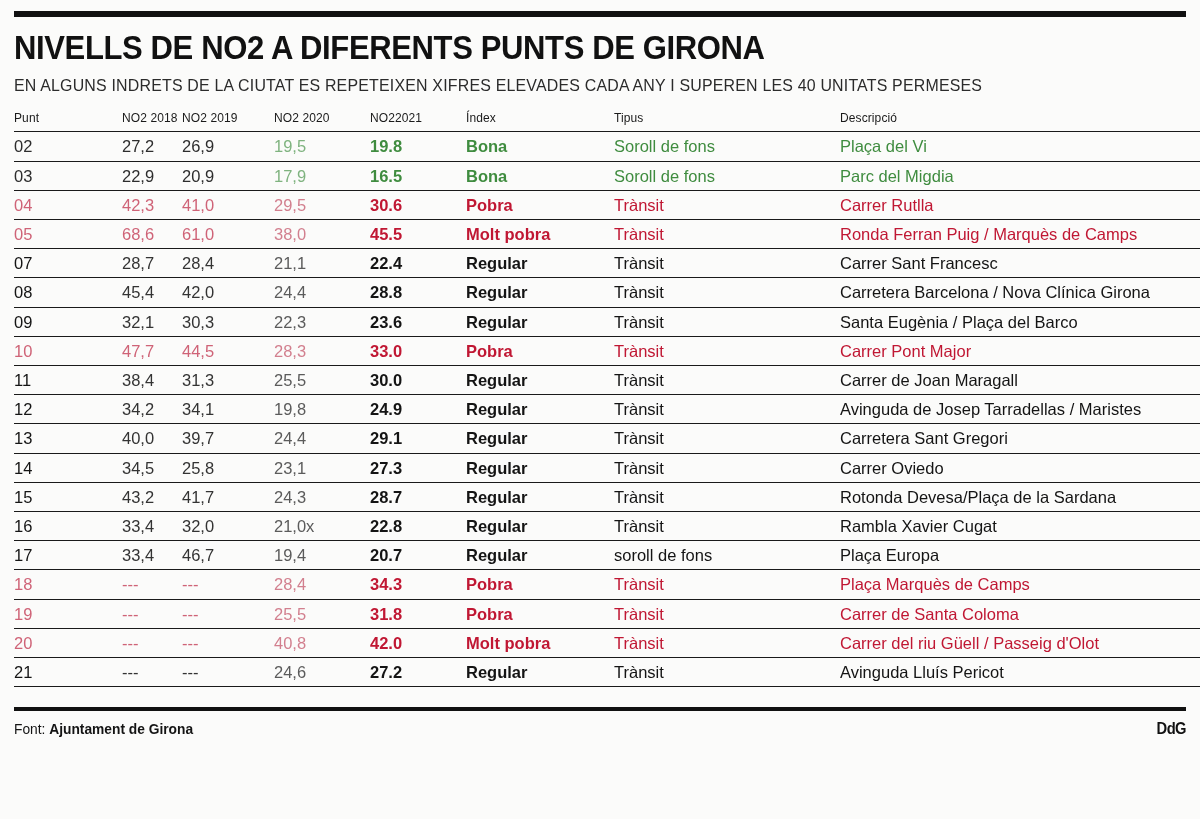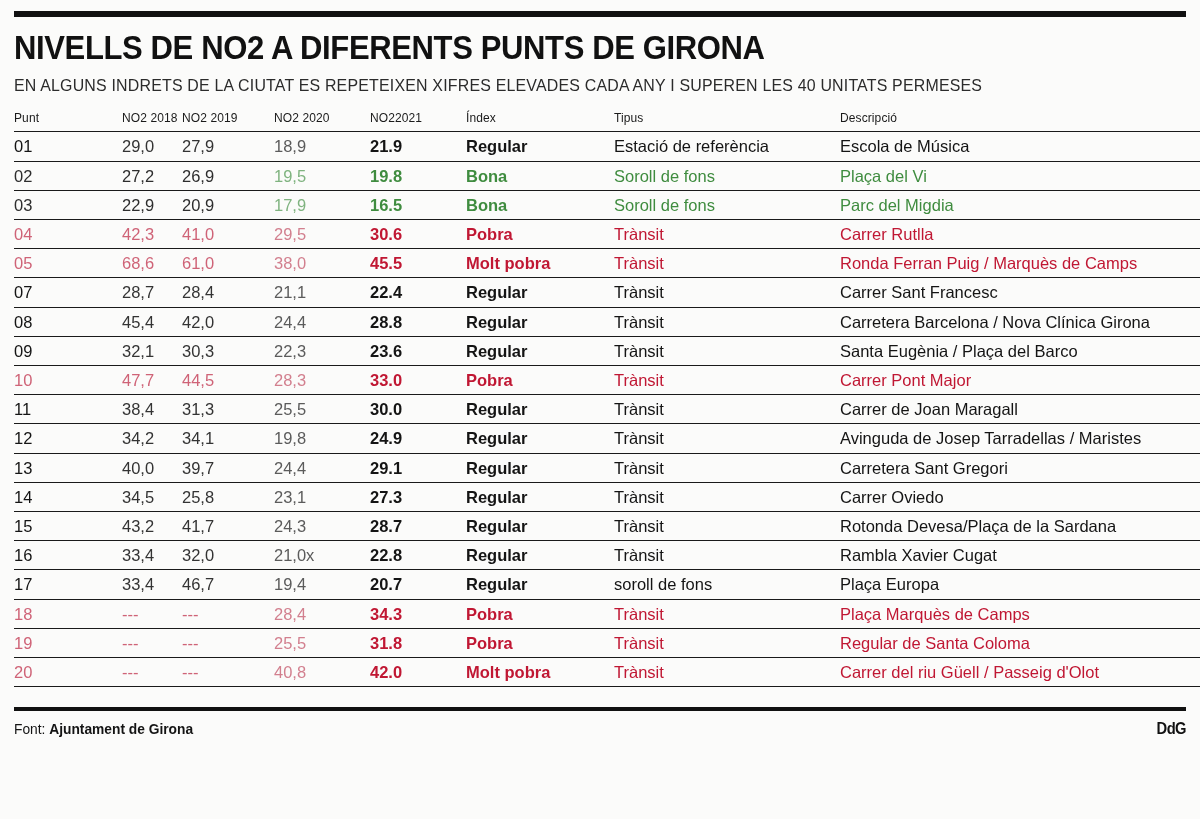--- a/index.html
+++ b/index.html
@@ -185,30 +185,20 @@
         <th class="h-y2018">NO2 2018</th>
         <th class="h-y2019">NO2 2019</th>
         <th class="h-y2020">NO2 2020</th>
         <th class="h-y2021">NO22021</th>
         <th class="h-index">Índex</th>
         <th class="h-tipus">Tipus</th>
         <th class="h-desc">Descripció</th>
       </tr>
     </thead>
     <tbody id="tbody">
-        <tr class="st-regular">
-          <td class="punt">01</td>
-          <td class="y2018">29,0</td>
-          <td class="y2019">27,9</td>
-          <td class="y2020">18,9</td>
-          <td class="y2021">21.9</td>
-          <td class="index">Regular</td>
-          <td class="tipus">Estació de referència</td>
-          <td class="desc">Escola de Música</td>
-        </tr>
         <tr class="st-bona">
           <td class="punt">02</td>
           <td class="y2018">27,2</td>
           <td class="y2019">26,9</td>
           <td class="y2020">19,5</td>
           <td class="y2021">19.8</td>
           <td class="index">Bona</td>
           <td class="tipus">Soroll de fons</td>
           <td class="desc">Plaça del Vi</td>
         </tr>
@@ -363,32 +353,42 @@
           <td class="desc">Plaça Marquès de Camps</td>
         </tr>
         <tr class="st-pobra">
           <td class="punt">19</td>
           <td class="y2018">---</td>
           <td class="y2019">---</td>
           <td class="y2020">25,5</td>
           <td class="y2021">31.8</td>
           <td class="index">Pobra</td>
           <td class="tipus">Trànsit</td>
-          <td class="desc">Regular de Santa Coloma</td>
+          <td class="desc">Carrer de Santa Coloma</td>
         </tr>
         <tr class="st-moltpobra">
           <td class="punt">20</td>
           <td class="y2018">---</td>
           <td class="y2019">---</td>
           <td class="y2020">40,8</td>
           <td class="y2021">42.0</td>
           <td class="index">Molt pobra</td>
           <td class="tipus">Trànsit</td>
           <td class="desc">Carrer del riu Güell / Passeig d'Olot</td>
         </tr>
+        <tr class="st-regular">
+          <td class="punt">21</td>
+          <td class="y2018">---</td>
+          <td class="y2019">---</td>
+          <td class="y2020">24,6</td>
+          <td class="y2021">27.2</td>
+          <td class="index">Regular</td>
+          <td class="tipus">Trànsit</td>
+          <td class="desc">Avinguda Lluís Pericot</td>
+        </tr>
       </tbody>
   </table>
 
   <div class="foot-rule"></div>
 
   <div class="footer">
     <div class="source">
       <span>Font:</span>
       <b>Ajuntament de Girona</b>
     </div>

